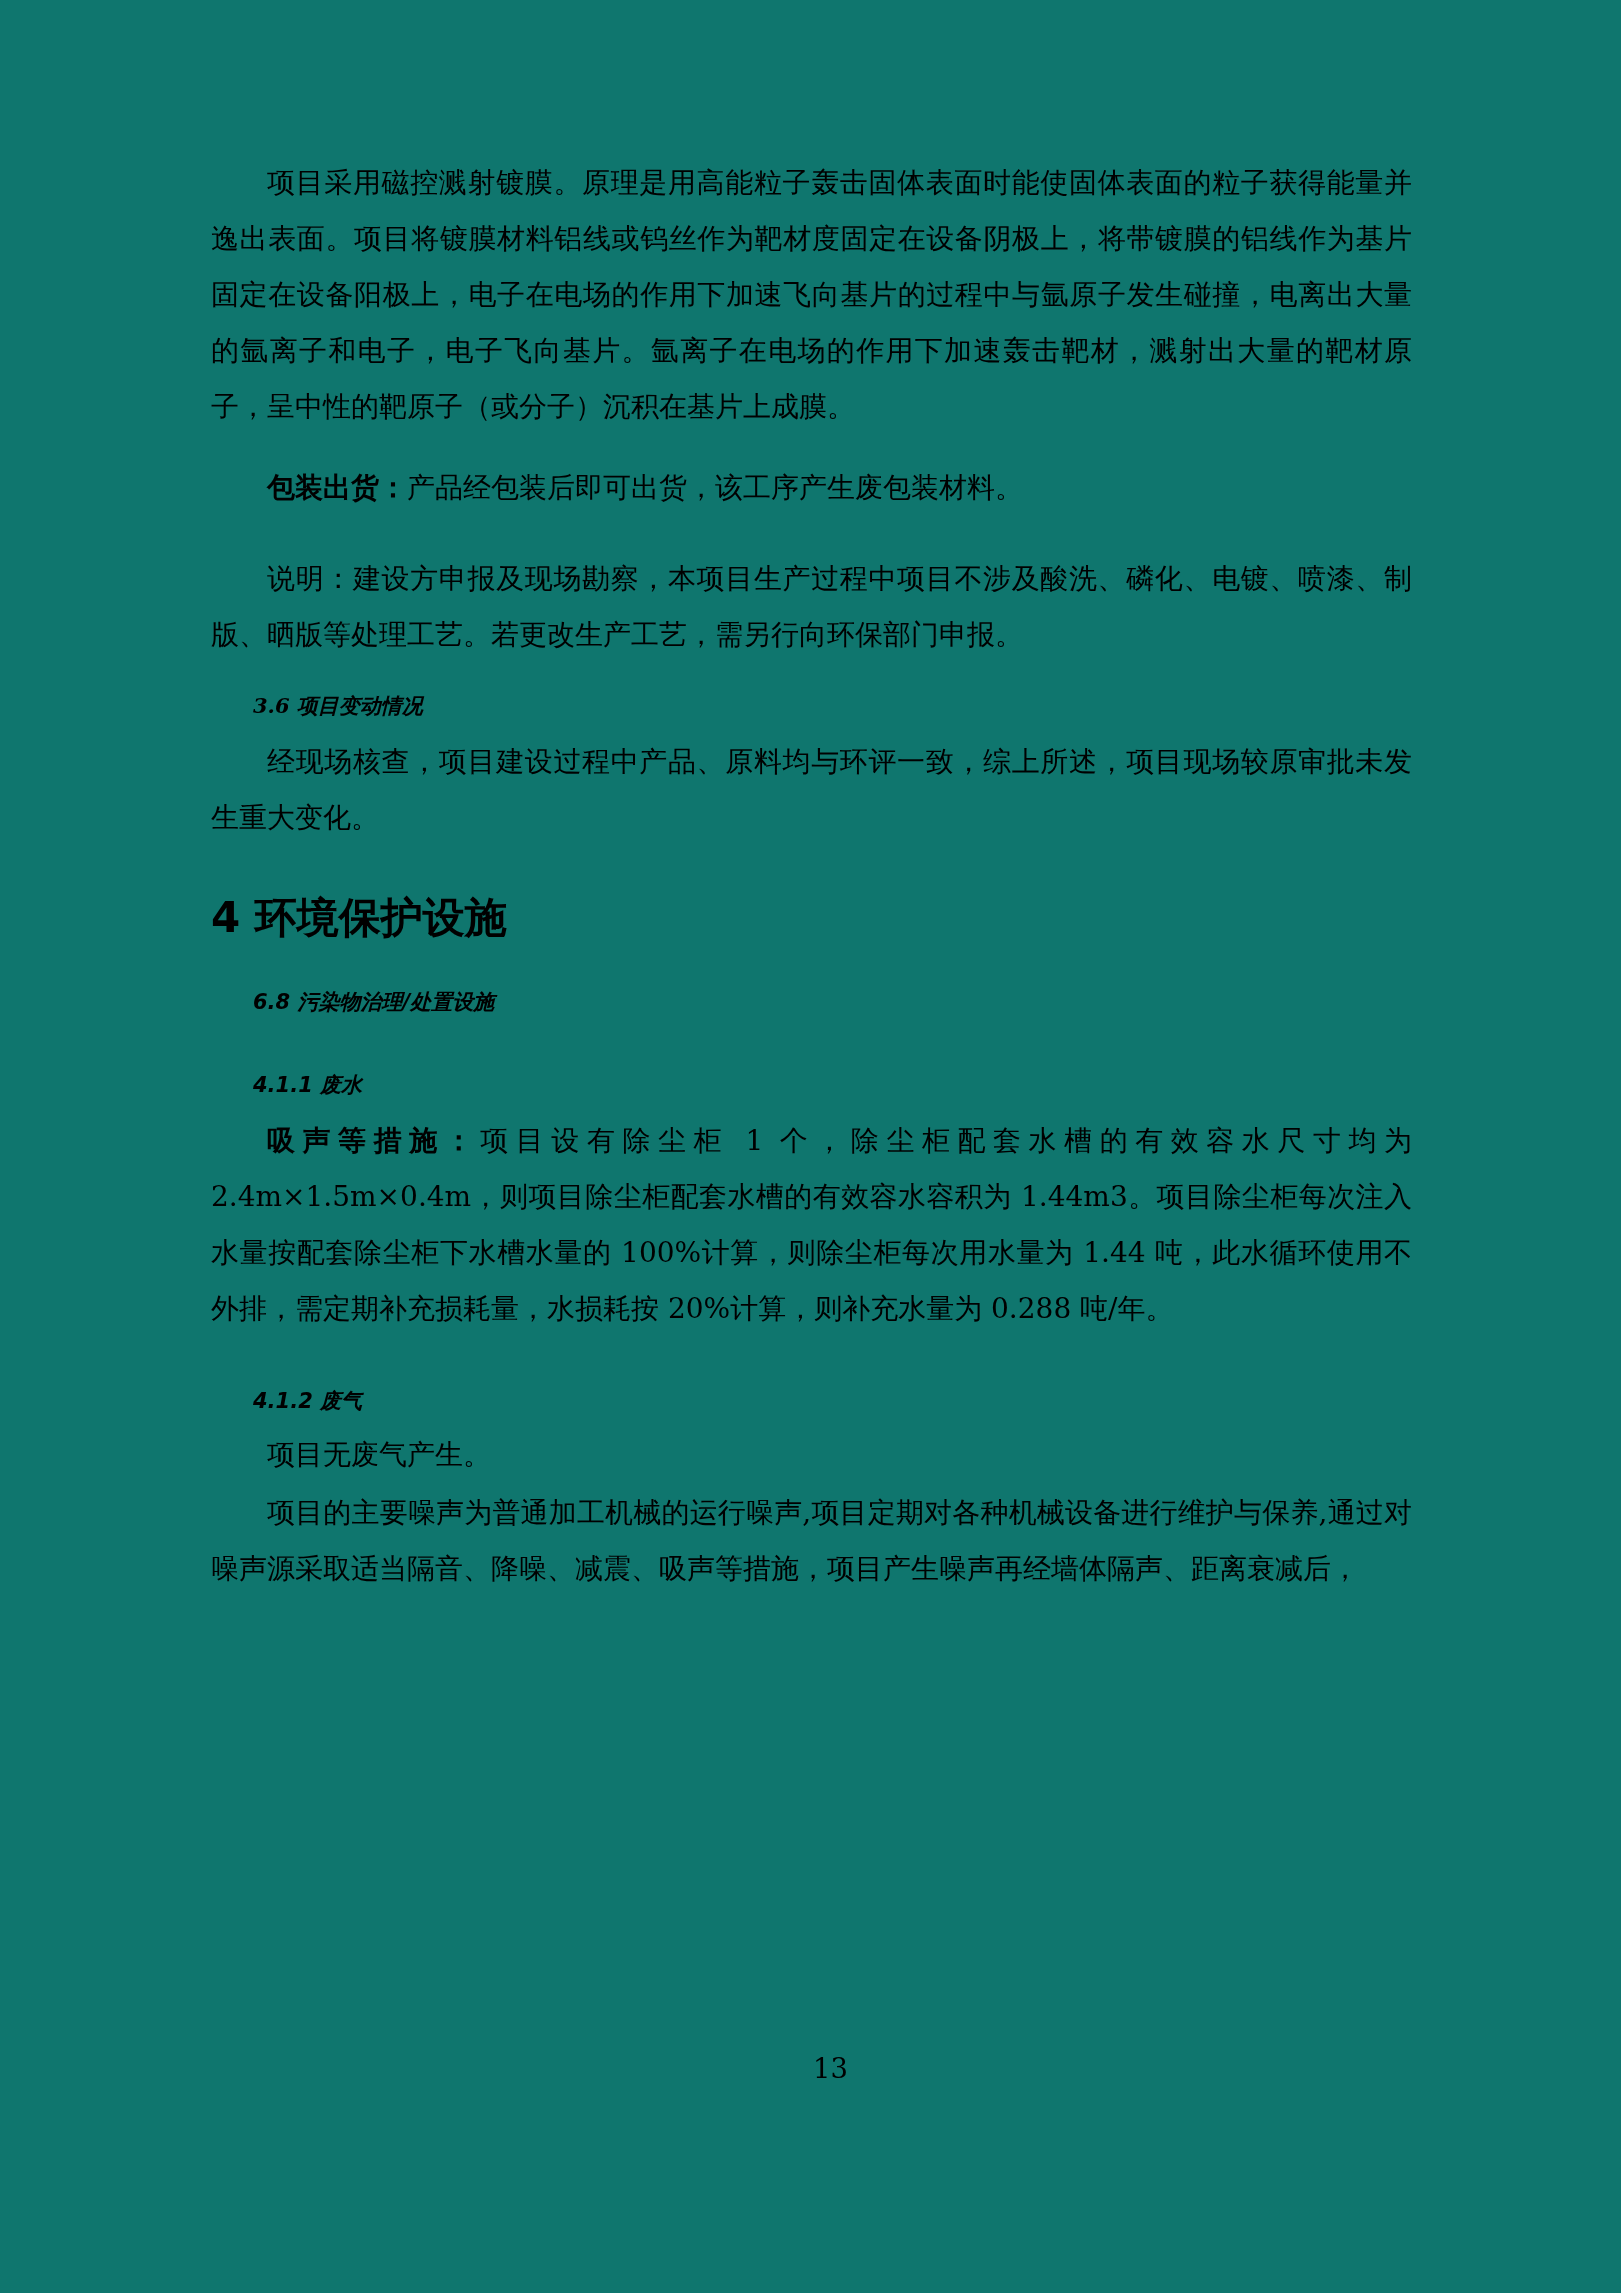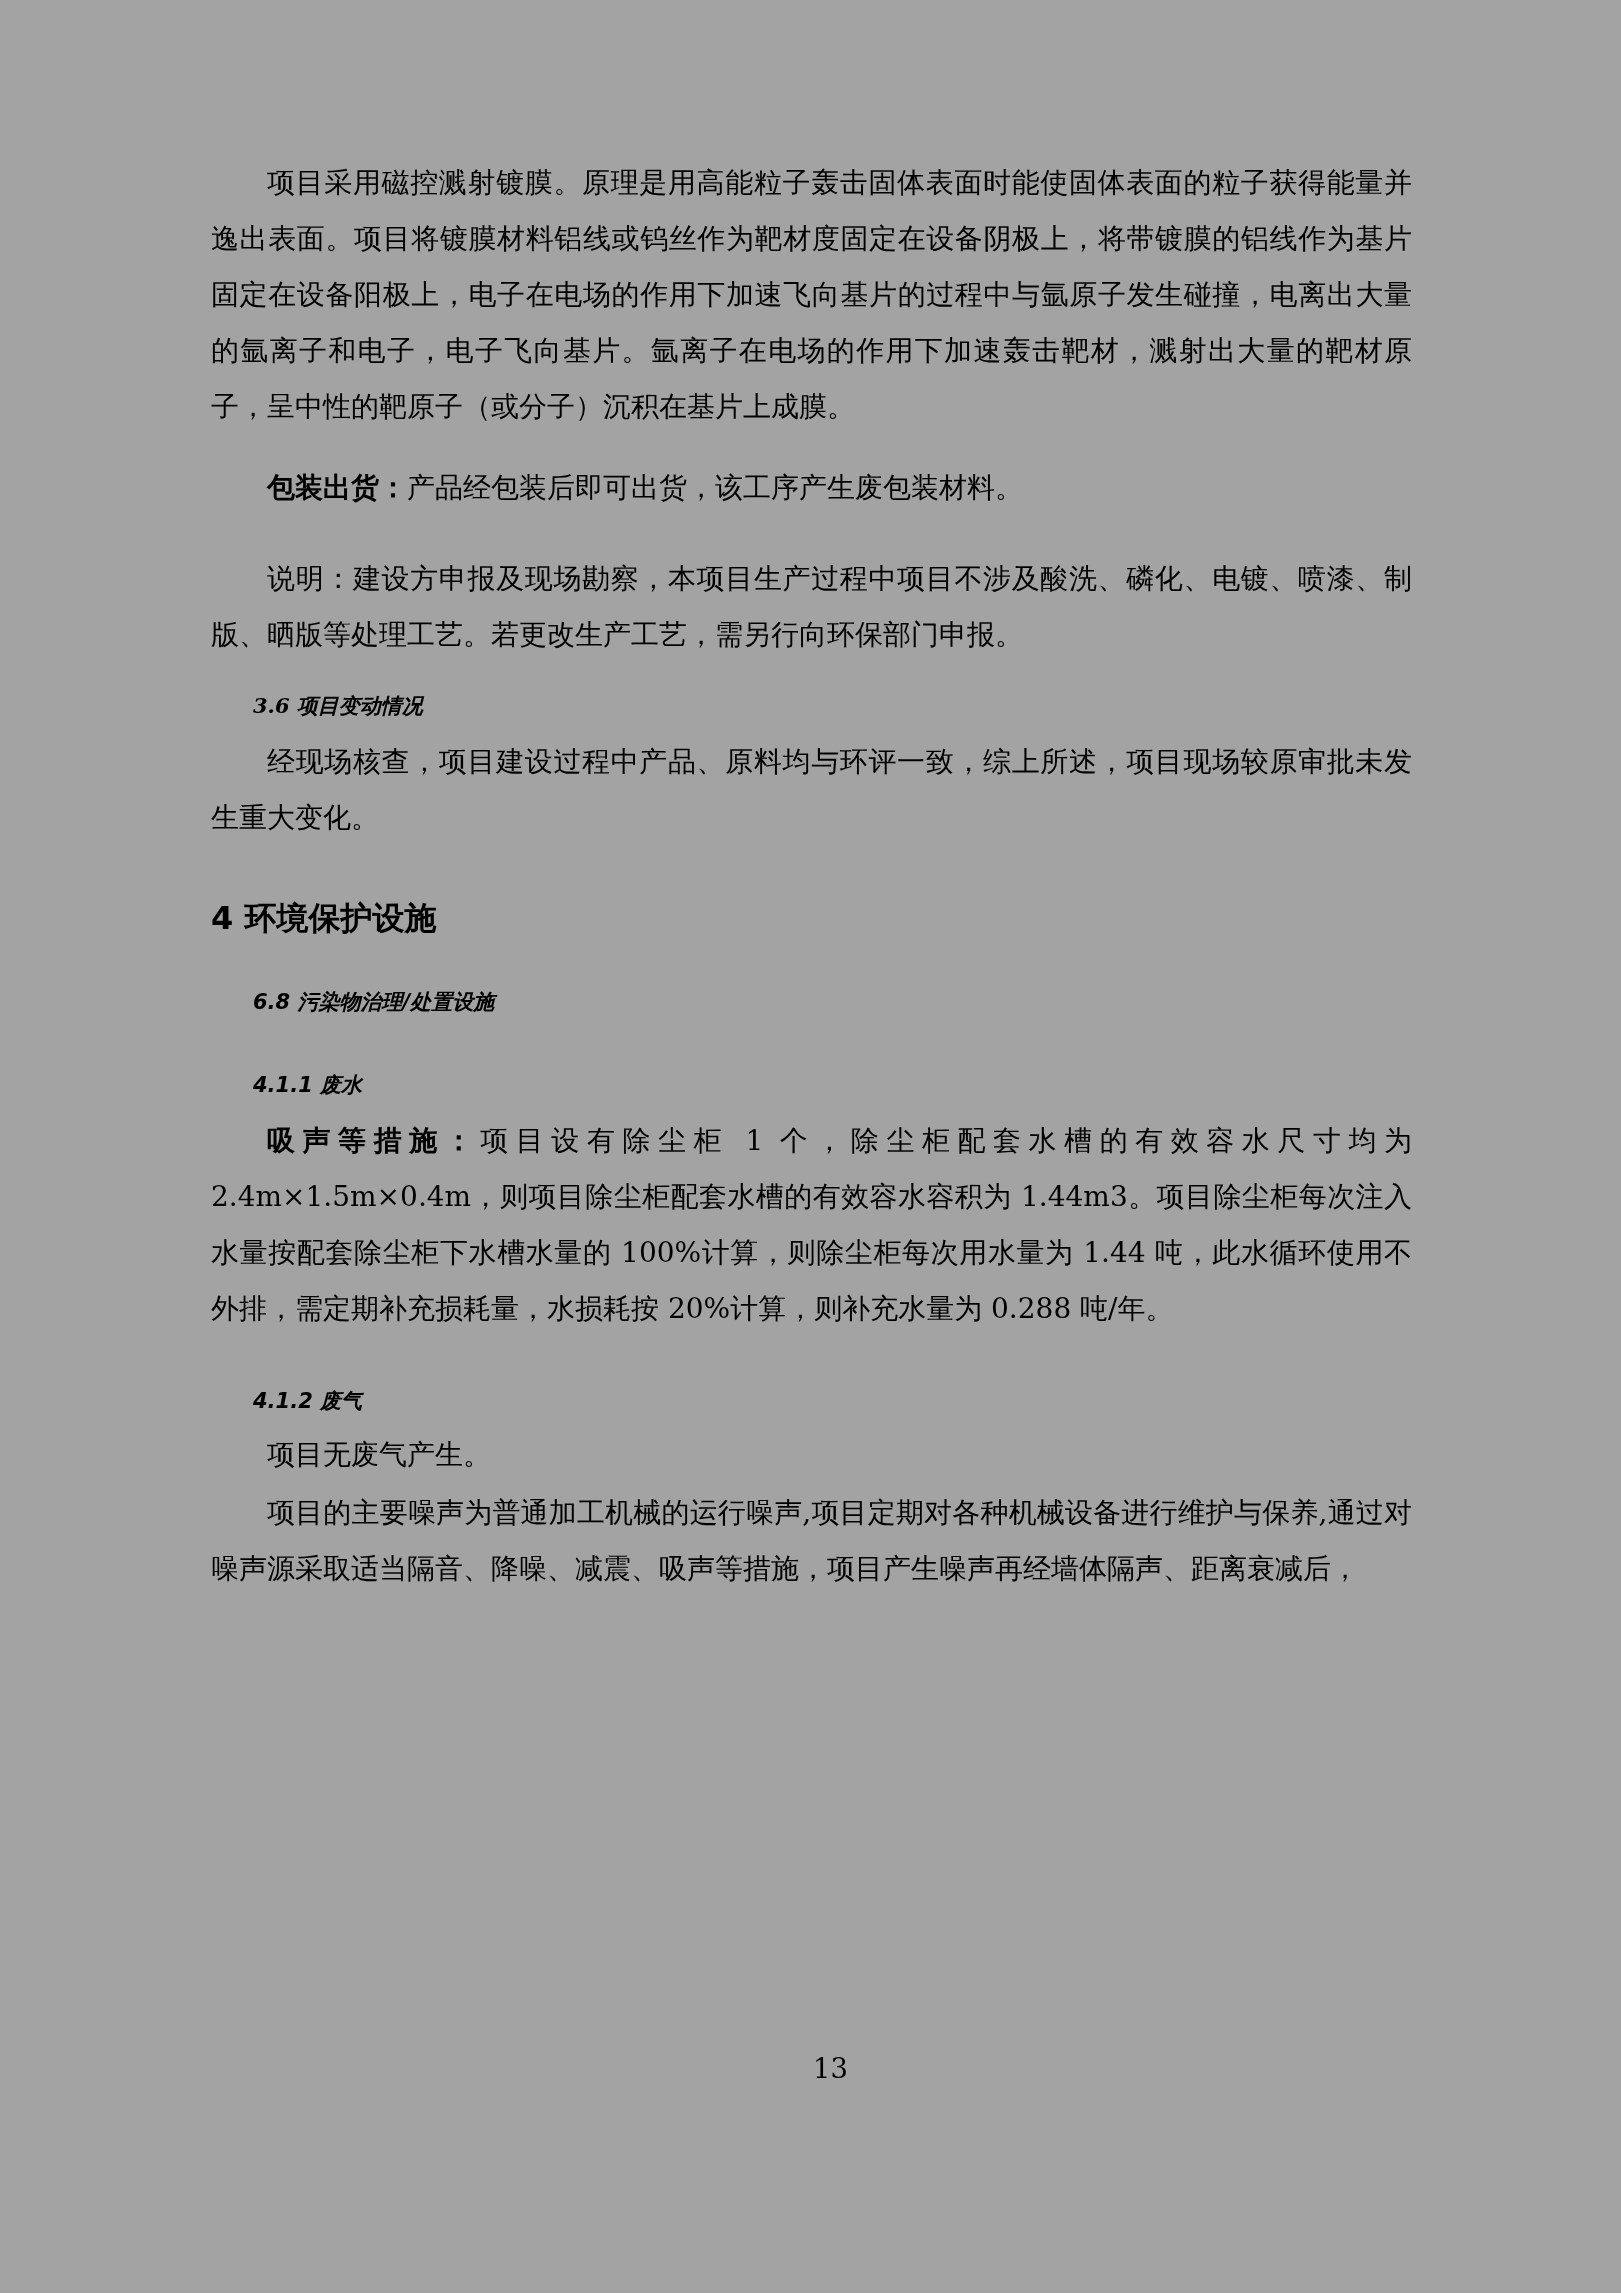--- a/index.html
+++ b/index.html
@@ -4,21 +4,21 @@
 <style>
   html, body {
     margin: 0;
     padding: 0;
     background: #ffffff;
   }
   .page {
     position: relative;
     width: 1621px;
     height: 2294px;
-    background: #a3a3a3;
+    background: #0f766e;
     color: #000000;
     overflow: hidden;
   }
   .content {
     position: absolute;
     left: 211px;
     top: 155px;
     width: 1201px;
     font-family: "DejaVu Serif", "Liberation Serif", serif;
     font-size: 28px;
@@ -36,21 +36,21 @@
     font-weight: bold;
   }
   h2, h3, h4 {
     margin: 0;
     font-family: "DejaVu Sans", "Liberation Sans", sans-serif;
     font-weight: bold;
     line-height: 56px;
     text-align: left;
   }
   .h-chapter {           
-    font-size: 32px;
+    font-size: 42px;
     margin-top: 44px;
     text-indent: 0;
   }
   .h-sub {               
     font-size: 21px;
     text-indent: 2em;
     font-style: italic;
   }
   .h-36   { margin-top: 15.7px; font-family: "DejaVu Serif", "Liberation Serif", serif; }
   .h-41   { margin-top: 27.4px; }

